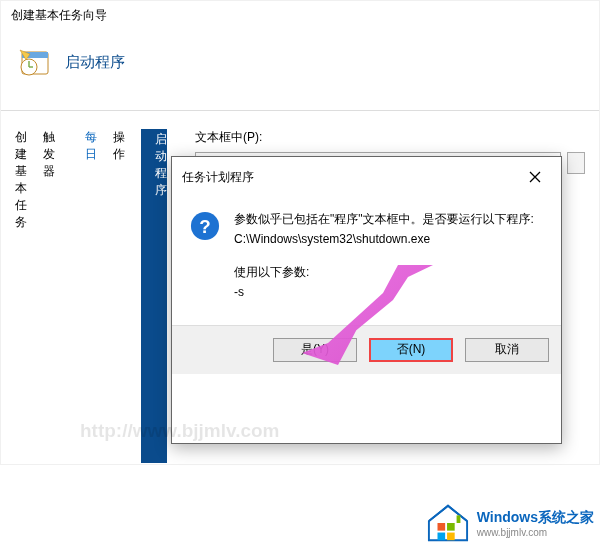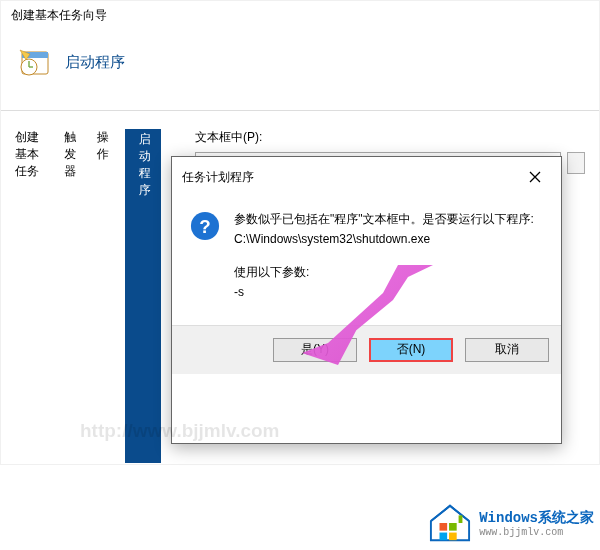--- a/index.html
+++ b/index.html
@@ -153,21 +153,21 @@
     }
     .logo-corner {
       position: absolute;
       right: 6px; bottom: 6px;
       display: flex;
       align-items: center;
       gap: 6px;
       pointer-events: none;
     }
     .house-svg { width: 46px; height: 42px; }
-    .logo-text { display: flex; flex-direction: column; font-family: Liberation Mono, monospace; }
+    .logo-text { display: flex; flex-direction: column; }
     .logo-text .t1 { color: #0a66bd; font-size: 14px; font-weight: bold; }
     .logo-text .t2 { color: #888; font-size: 10px; }
   </style>
 </head>
 <body>
 
 <div class="wizard">
   <div class="wizard-title">创建基本任务向导</div>
   <div class="wizard-header">
     <svg class="wizard-icon" viewBox="0 0 32 32">
@@ -177,20 +177,21 @@
       <line x1="10" y1="21" x2="10" y2="15" stroke="#7a4" stroke-width="1.4"></line>
       <line x1="10" y1="21" x2="14" y2="21" stroke="#7a4" stroke-width="1.4"></line>
       <polygon points="1,4 7,14 11,8" fill="#f5c94a" stroke="#c28a2b" stroke-width="0.5"></polygon>
     </svg>
     <div class="wizard-heading">启动程序</div>
   </div>
   <div class="wizard-body">
     <div class="wizard-steps">
       <div class="step-group-title">创建基本任务</div>
       <div class="step-group-title">触发器</div>
+      <div class="step-item">每日</div>
       <div class="step-group-title">操作</div>
       <div class="step-item active">启动程序</div>
     </div>
     <div class="wizard-content">
       <span class="field-label">文本框中(P):</span>
       <div class="field-row">
         <input class="field-input" style="">
         <button class="field-btn"></button>
       </div>
     </div>

